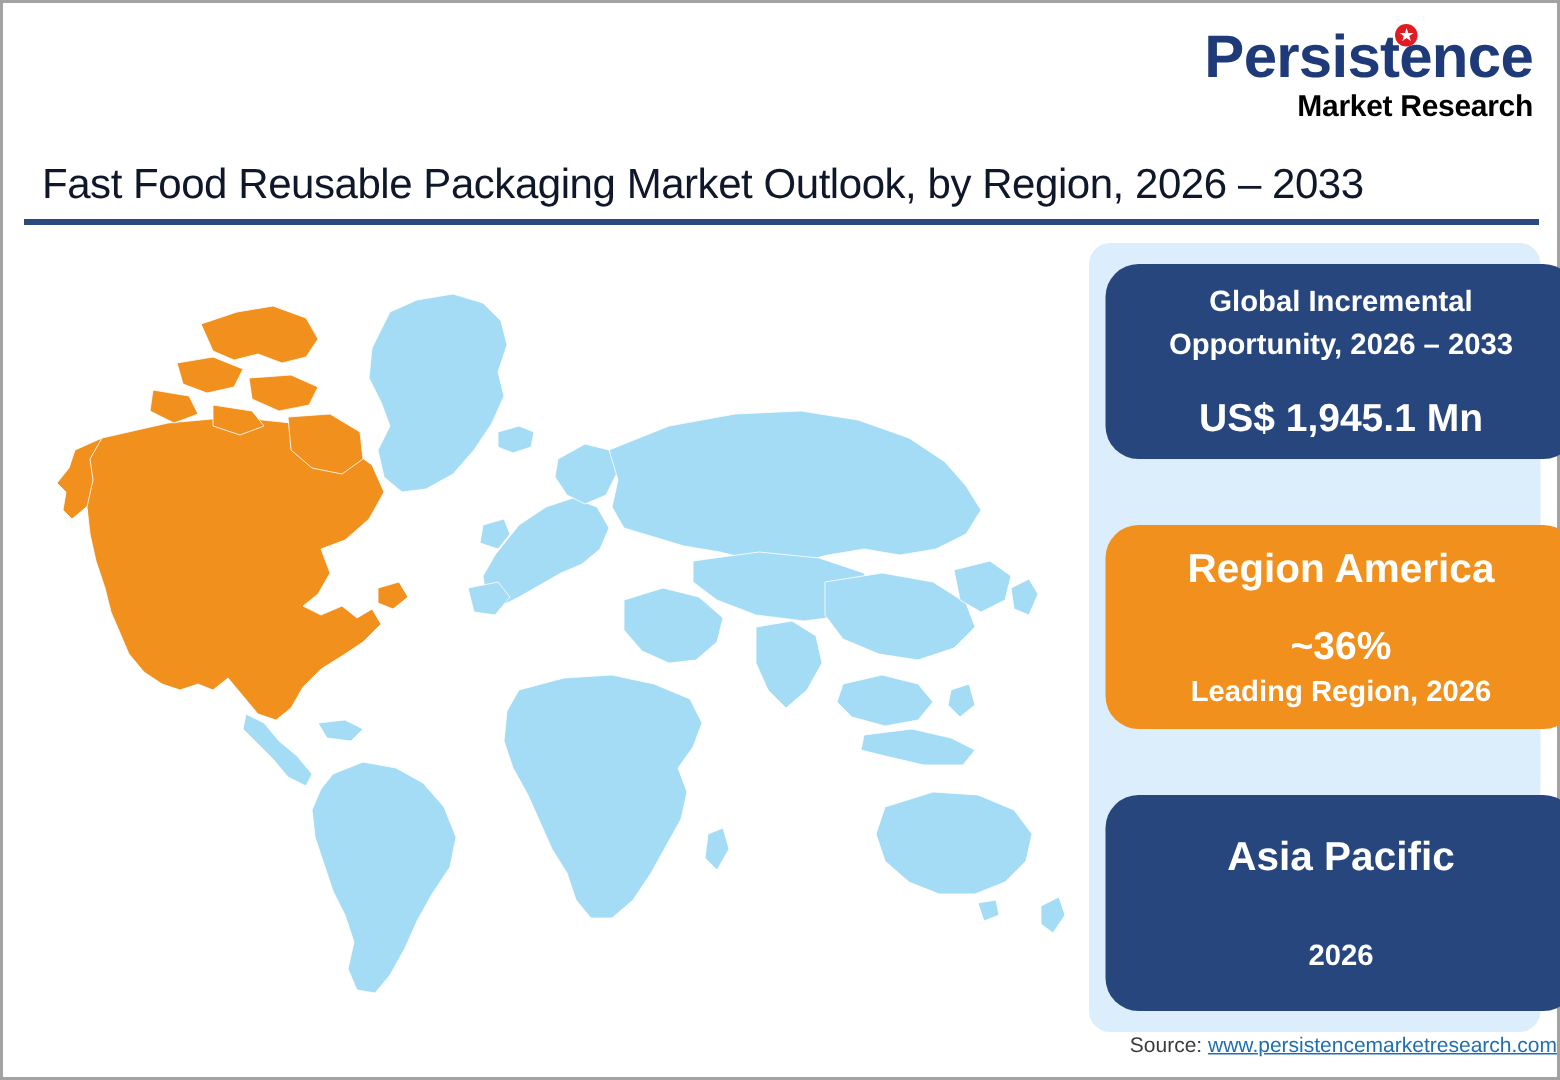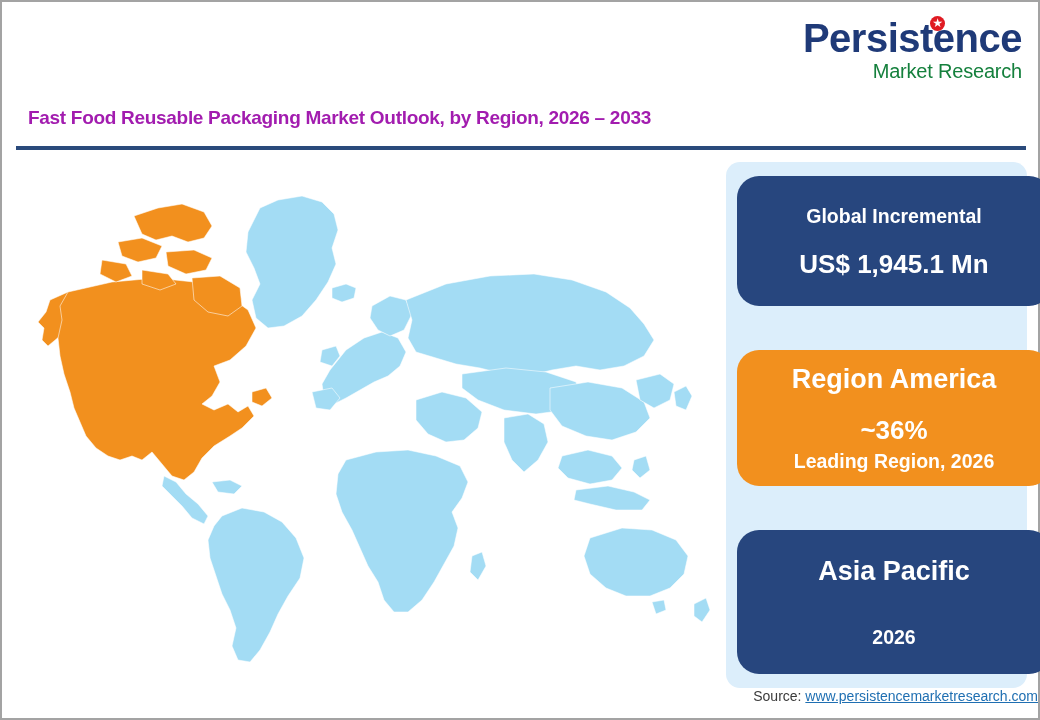--- a/index.html
+++ b/index.html
@@ -39,35 +39,35 @@
     background: #E01B22;
     border-radius: 50%;
     color: #ffffff;
     font-size: 12px;
     line-height: 14px;
     text-align: center;
     font-weight: normal;
   }
   #logo-sub {
     font-size: 20px;
-    font-weight: normal;
-    color: #15803d;
+    font-weight: bold;
+    color: #000000;
     line-height: 22px;
     letter-spacing: -0.2px;
     white-space: nowrap;
   }
 
   
   #title {
     position: absolute;
     left: 26px; top: 105px;
     width: 980px;
-    font-size: 19px;
-    font-weight: bold;
-    color: #a21caf;
+    font-size: 28px;
+    font-weight: normal;
+    color: #0f172a;
     letter-spacing: -0.3px;
     white-space: nowrap;
   }
   #title-rule {
     position: absolute;
     left: 14px; top: 144px;
     width: 1010px; height: 4px;
     background: #2A4A7B;
   }
 
@@ -203,20 +203,21 @@
            L610 436 L590 428 L574 414 L568 396 Z"></path>
       <path class="land" d="M678 444 L690 438 L694 450 L686 462 L678 456 Z"></path>
       <path class="land" d="M636 442 L648 440 L650 450 L640 454 Z"></path>
     </svg>
   </div>
 
   <div id="panel">
 
     <div class="card card-navy" id="card-global">
       <div class="line-sm">Global Incremental</div>
+      <div class="line-sm">Opportunity, 2026 – 2033</div>
       <div class="line-lg">US$ 1,945.1 Mn</div>
     </div>
 
     <div class="card card-orange" id="card-northamerica">
       <div class="line-xl">Region America</div>
       <div class="line-lg">~36%</div>
       <div class="line-sm">Leading Region, 2026</div>
     </div>
 
     <div class="card card-navy" id="card-asiapacific">

